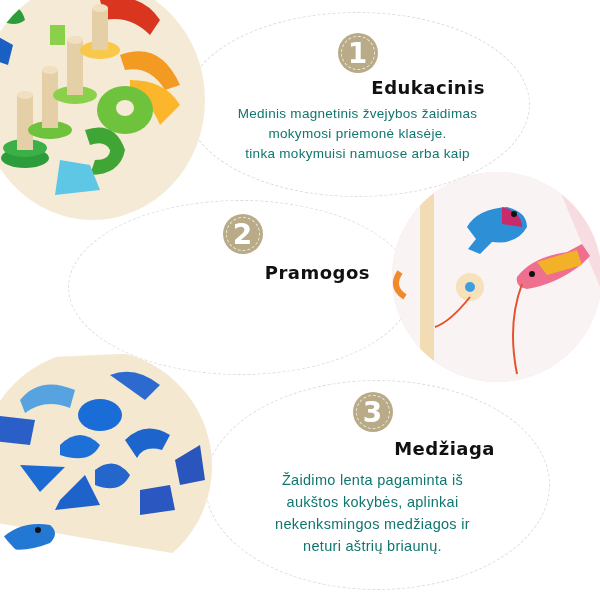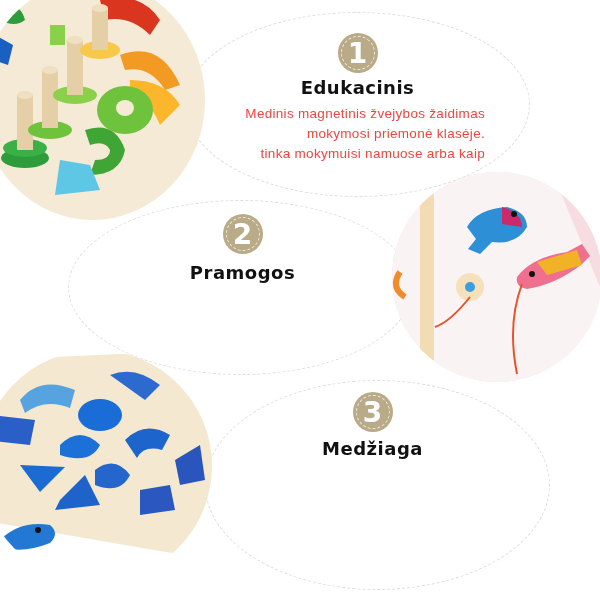--- a/index.html
+++ b/index.html
@@ -32,25 +32,25 @@
   }
   .badge::after {
     content:""; position:absolute; inset:3px;
     border:1px dashed rgba(255,255,255,0.75); border-radius:50%;
   }
   .title {
     font-family: "DejaVu Sans", sans-serif;
     font-weight:bold; font-size:18px; color:#111;
     letter-spacing:0.5px;
     margin-top:4px;
+    text-align:right;
   }
   .desc {
-    font-size:13.5px; color:#ef4444; line-height:20px;
+    font-size:13.5px; color:#0f766e; line-height:20px;
     letter-spacing:0.3px;
-    text-align:right;
   }
 </style>
 </head>
 <body>
 
 <div class="oval" style="left:185px; top:12px; width:345px; height:185px;"></div>
 <div class="oval" style="left:68px; top:200px; width:345px; height:175px;"></div>
 <div class="oval" style="left:205px; top:380px; width:345px; height:210px;"></div>
 
 <div class="photo" style="left:-20px; top:-20px; width:225px; height:240px;">
@@ -132,13 +132,19 @@
 </div>
 
 <div class="block" style="left:115px; top:214px; width:255px;">
   <div class="badge">2</div>
   <div class="title" style="margin-top:8px;">Pramogos</div>
 </div>
 
 <div class="block" style="left:250px; top:392px; width:245px;">
   <div class="badge">3</div>
   <div class="title" style="margin-top:6px;">Medžiaga</div>
+  <div class="desc" style="margin-top:10px; font-size:14.5px; line-height:22px;">
+    <div>Žaidimo lenta pagaminta iš</div>
+    <div>aukštos kokybės, aplinkai</div>
+    <div>nekenksmingos medžiagos ir</div>
+    <div>neturi aštrių briaunų.</div>
+  </div>
 </div>
 
 </body></html>

